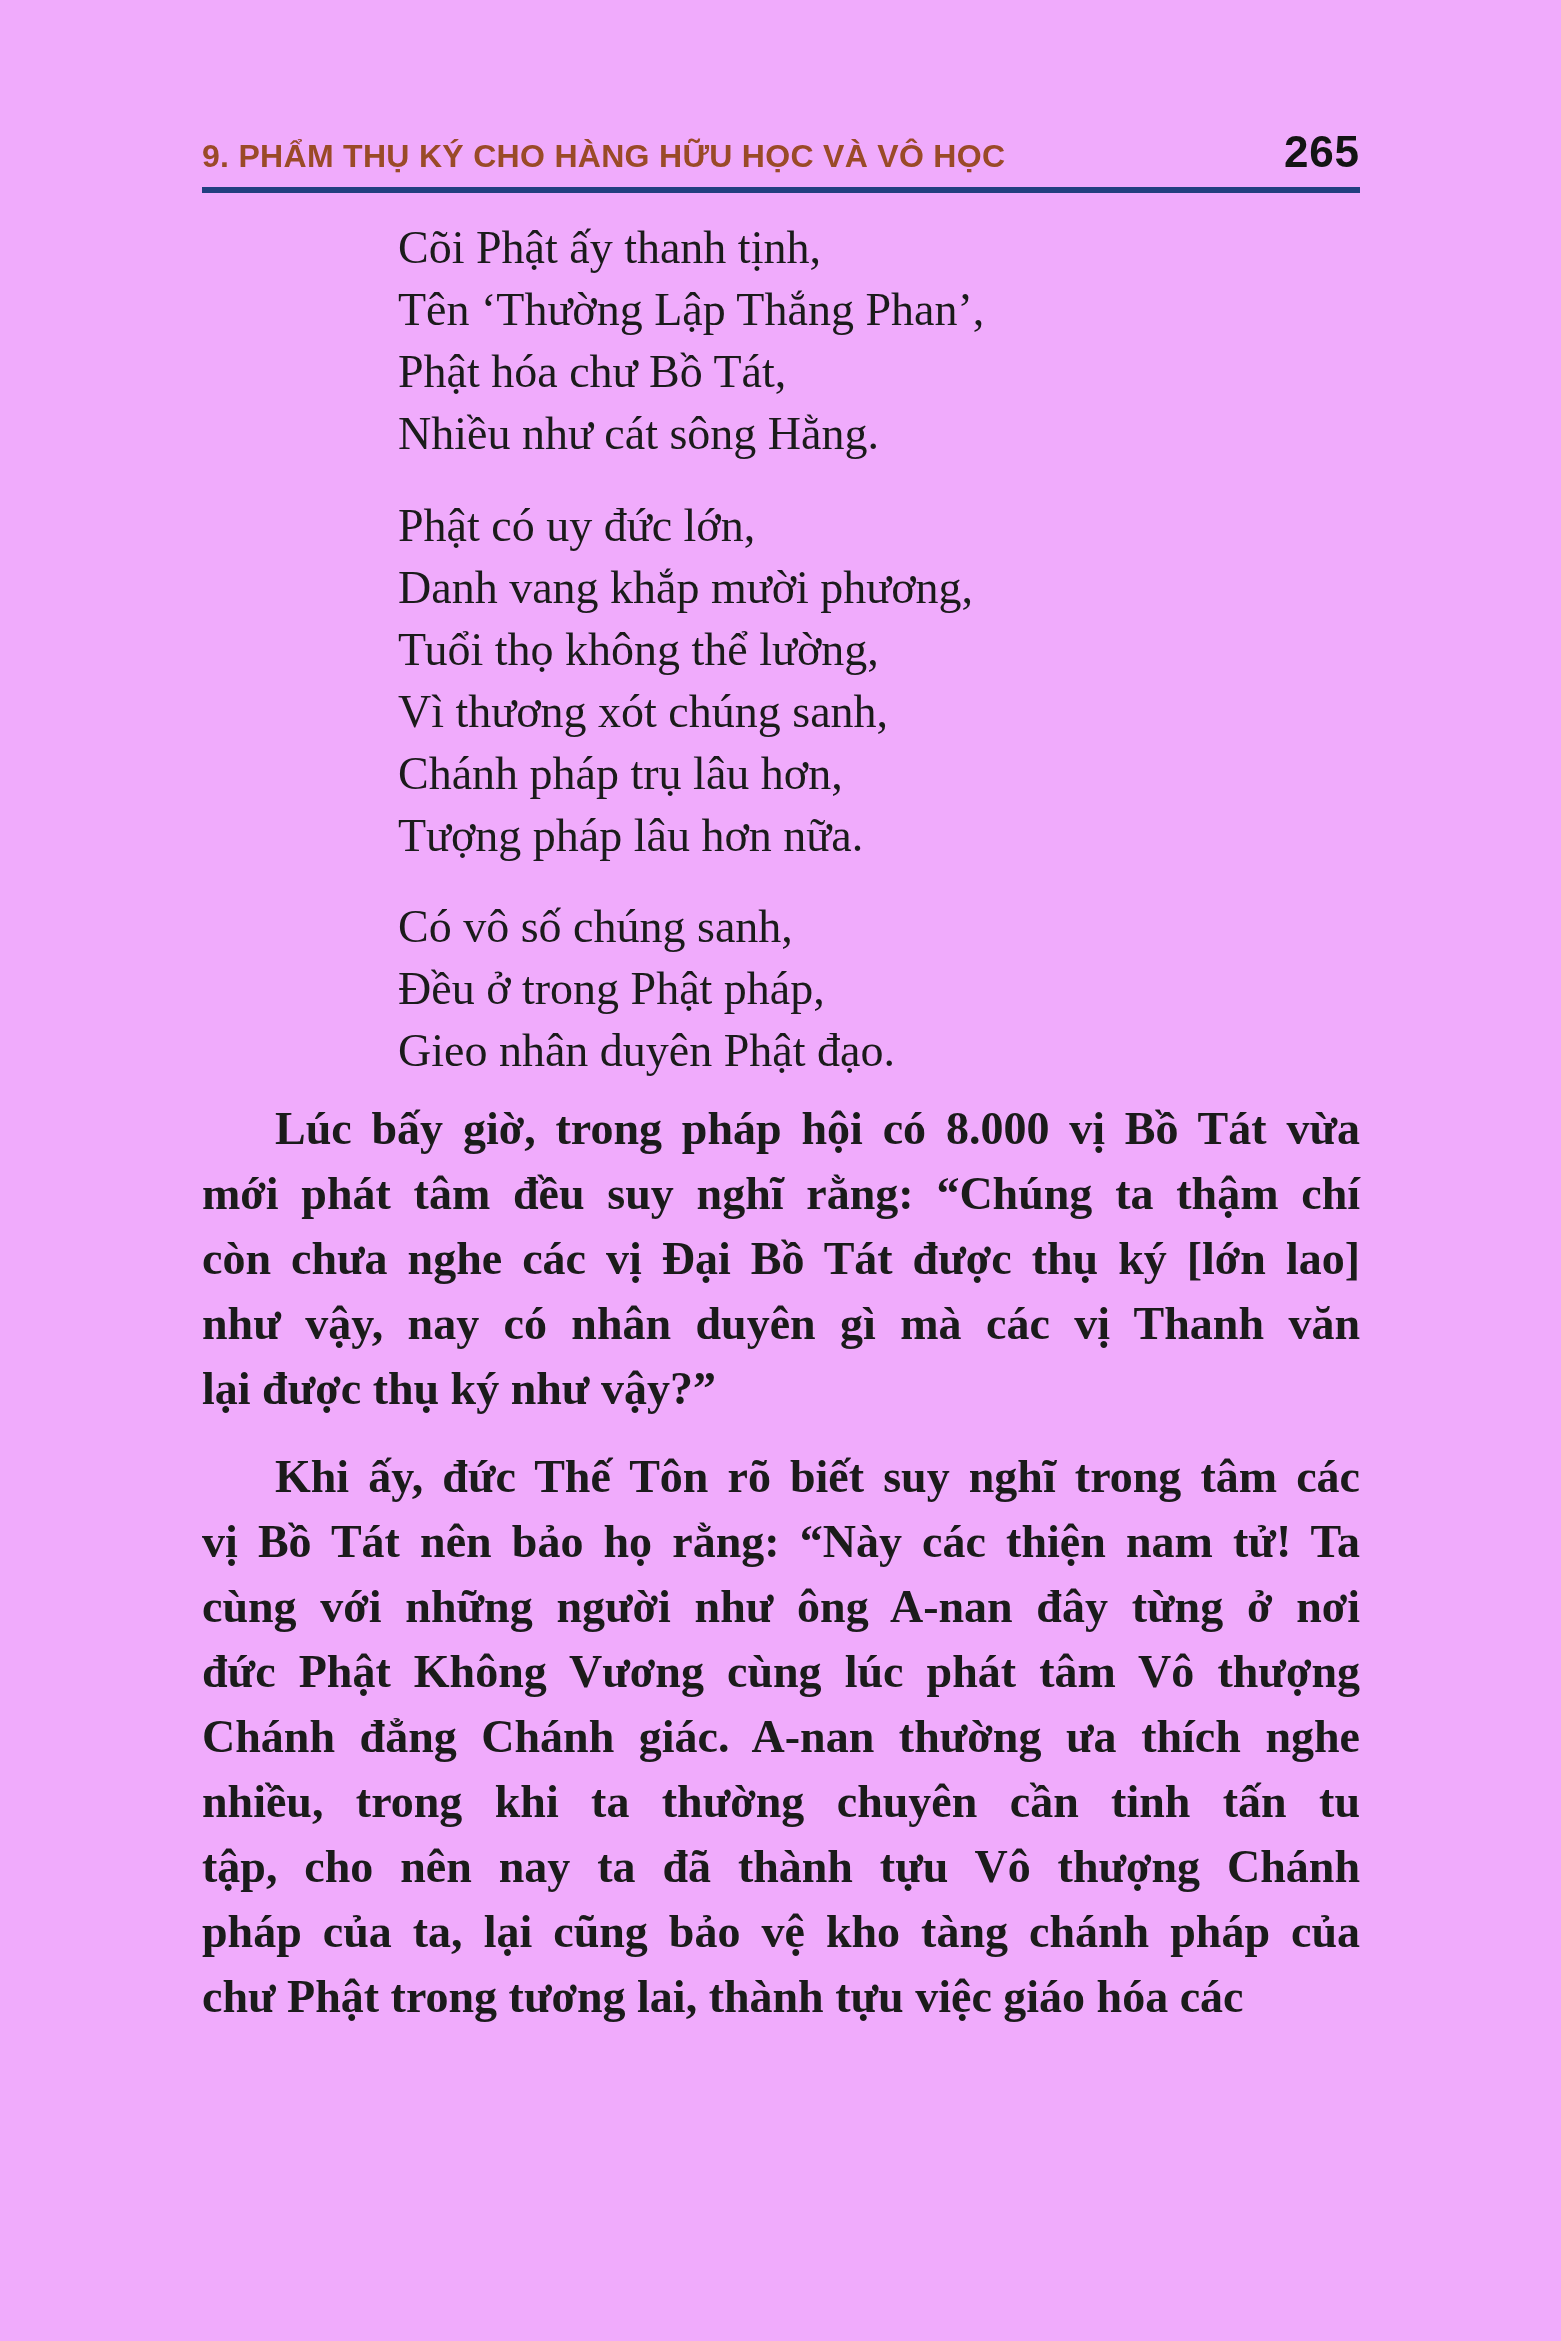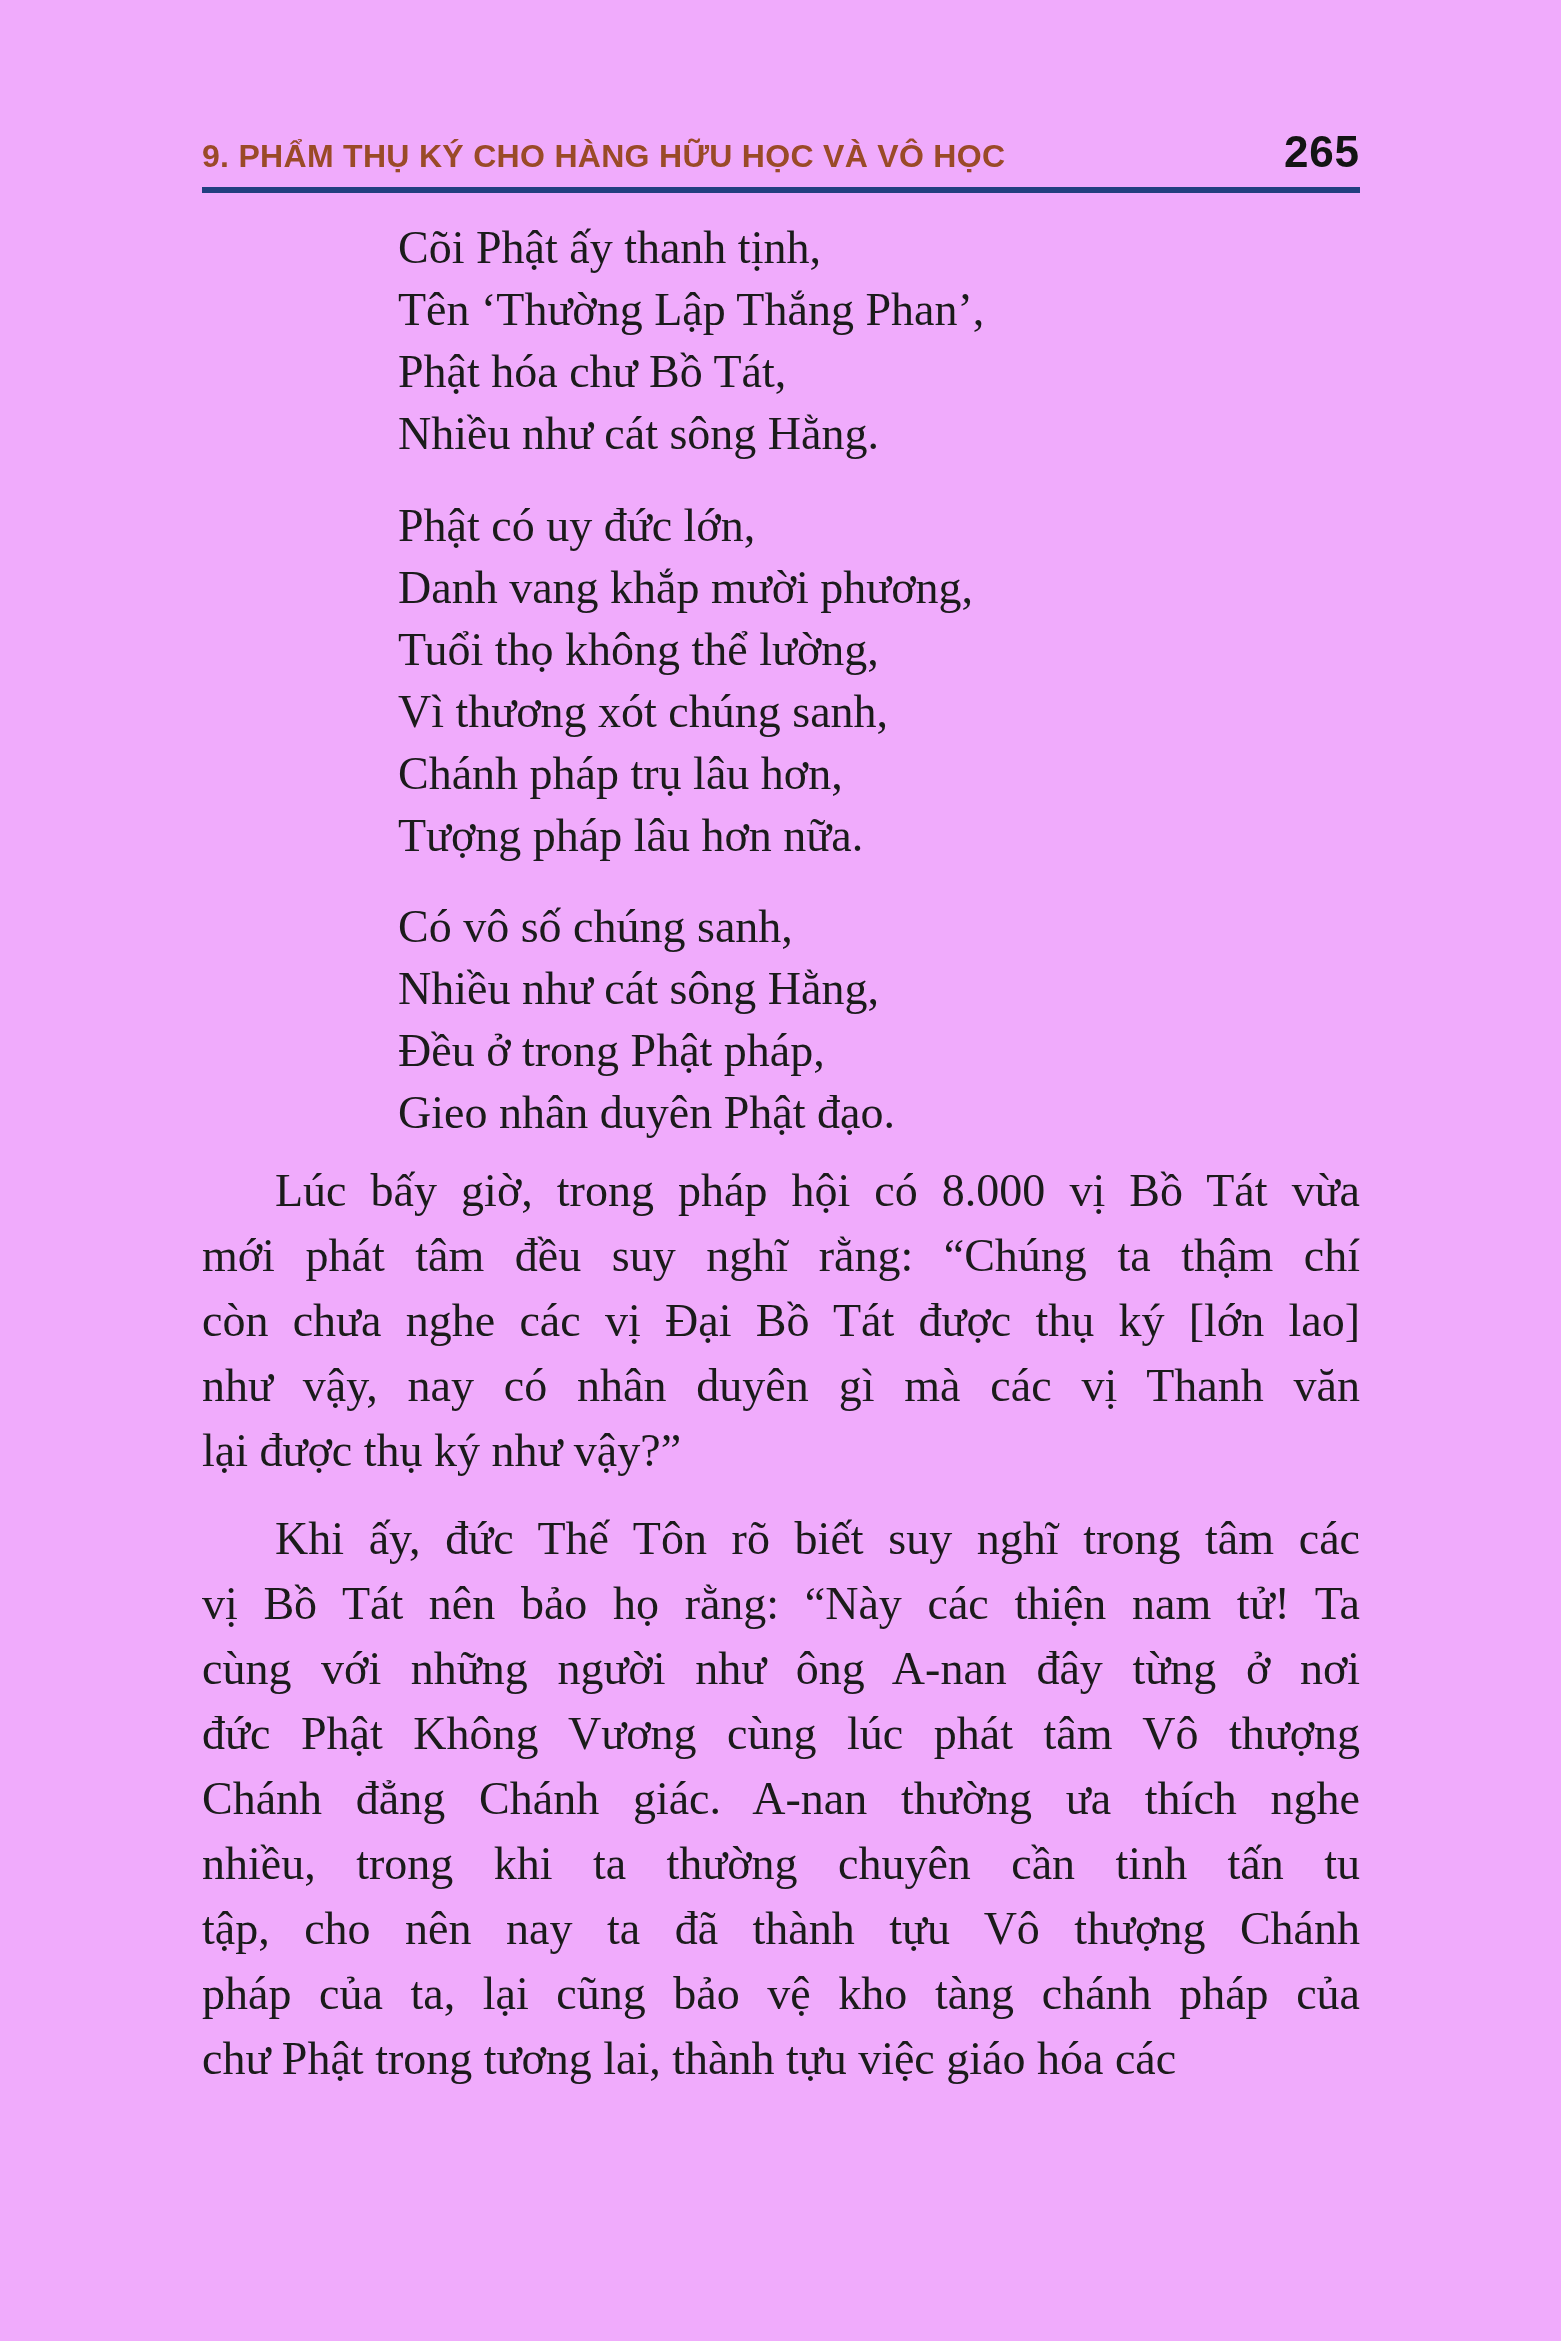--- a/index.html
+++ b/index.html
@@ -56,20 +56,21 @@
     margin-top: 14px;
     font-size: 46px;
     line-height: 65px;
     color: #1b1b1b;
   }
   .para { margin-bottom: 22.6px; }
   .para:last-child { margin-bottom: 0; }
   .pline {
     text-align: justify;
     text-align-last: justify;
+    font-weight: bold;
   }
   .pline.first { text-indent: 73px; }
   .pline.last { text-align-last: left; }
 </style>
 </head>
 <body>
 
 <div class="page">
   <div class="content">
 
@@ -90,21 +91,20 @@
         <div class="stanza">
           <div class="verse-line">Phật có uy đức lớn,</div>
           <div class="verse-line">Danh vang khắp mười phương,</div>
           <div class="verse-line">Tuổi thọ không thể lường,</div>
           <div class="verse-line">Vì thương xót chúng sanh,</div>
           <div class="verse-line">Chánh pháp trụ lâu hơn,</div>
           <div class="verse-line">Tượng pháp lâu hơn nữa.</div>
         </div>
         <div class="stanza">
           <div class="verse-line">Có vô số chúng sanh,</div>
-          <div class="verse-line">Nhiều như cát sông Hằng,</div>
           <div class="verse-line">Đều ở trong Phật pháp,</div>
           <div class="verse-line">Gieo nhân duyên Phật đạo.</div>
         </div>
       </div>
 
     <div class="prose" style="color: rgb(27, 27, 27);">
         <div class="para">
           <div class="pline first">Lúc bấy giờ, trong pháp hội có 8.000 vị Bồ Tát vừa</div>
           <div class="pline">mới phát tâm đều suy nghĩ rằng: “Chúng ta thậm chí</div>
           <div class="pline">còn chưa nghe các vị Đại Bồ Tát được thụ ký [lớn lao]</div>

